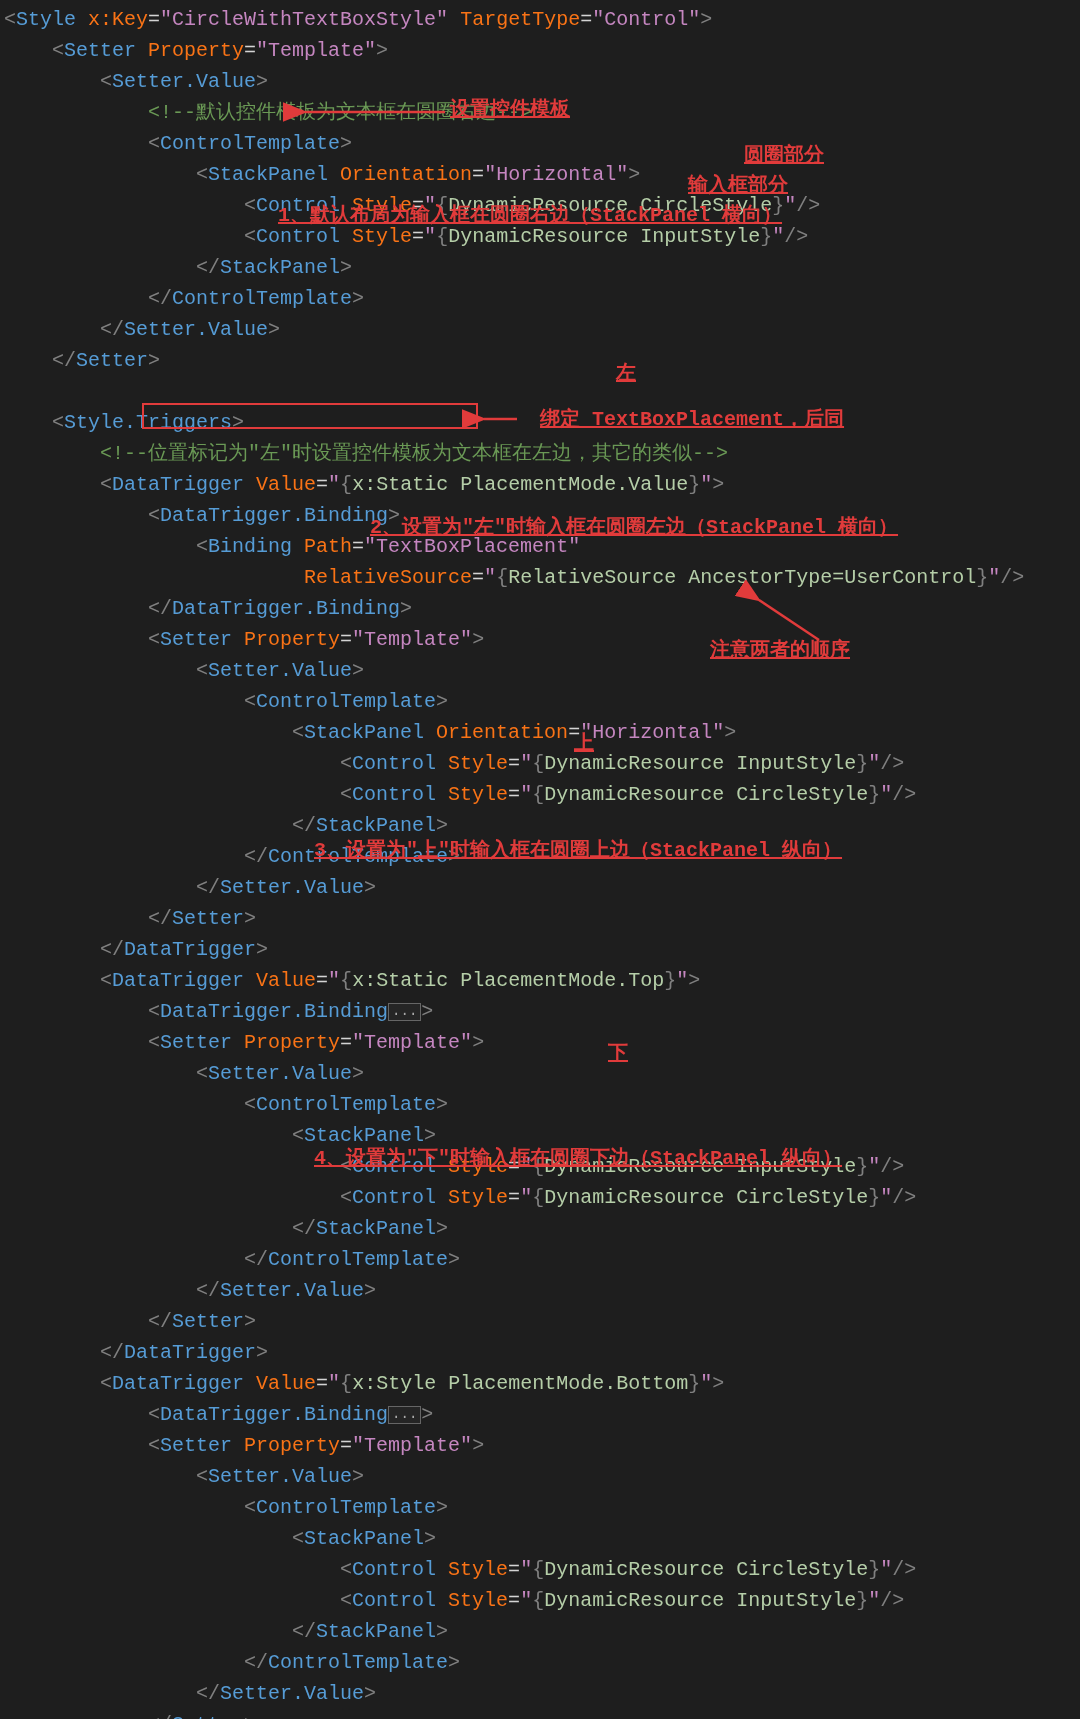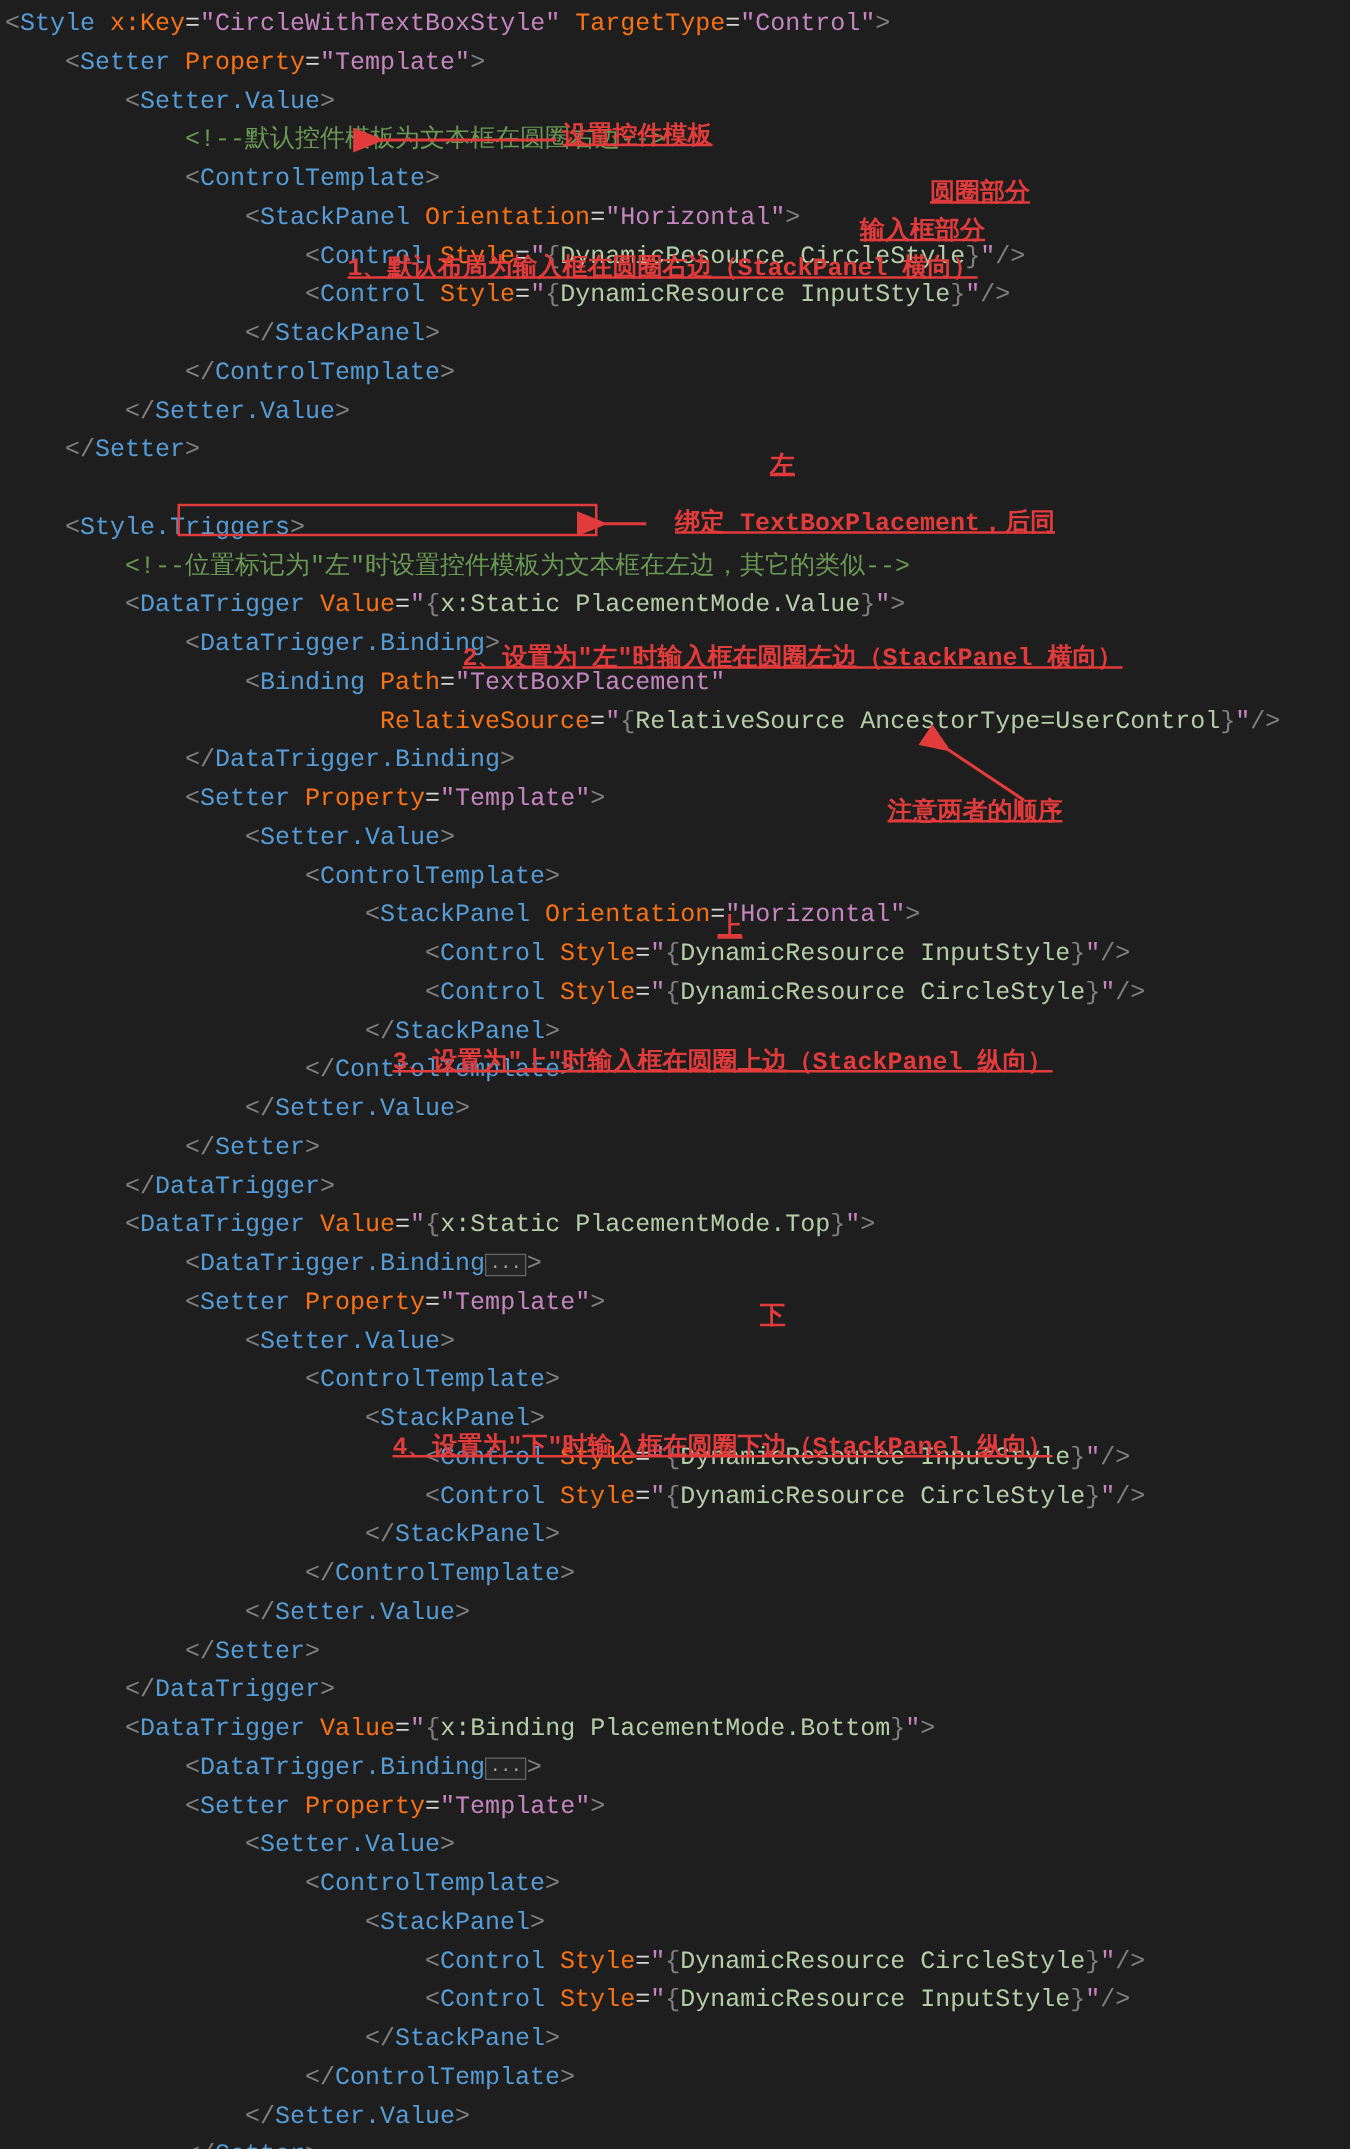--- a/index.html
+++ b/index.html
@@ -91,21 +91,21 @@
     <div class="line">                <span class="t-gray">&lt;</span><span class="t-tag">Setter.Value</span><span class="t-gray">&gt;</span></div>
     <div class="line">                    <span class="t-gray">&lt;</span><span class="t-tag">ControlTemplate</span><span class="t-gray">&gt;</span></div>
     <div class="line">                        <span class="t-gray">&lt;</span><span class="t-tag">StackPanel</span><span class="t-gray">&gt;</span></div>
     <div class="line">                            <span class="t-gray">&lt;</span><span class="t-tag">Control </span><span class="t-attrname">Style</span><span class="t-eq">=</span><span class="t-string">"</span><span class="t-gray">{</span><span class="t-binding">DynamicResource InputStyle</span><span class="t-gray">}</span><span class="t-string">"</span><span class="t-gray">/&gt;</span></div>
     <div class="line">                            <span class="t-gray">&lt;</span><span class="t-tag">Control </span><span class="t-attrname">Style</span><span class="t-eq">=</span><span class="t-string">"</span><span class="t-gray">{</span><span class="t-binding">DynamicResource CircleStyle</span><span class="t-gray">}</span><span class="t-string">"</span><span class="t-gray">/&gt;</span></div>
     <div class="line">                        <span class="t-gray">&lt;/</span><span class="t-tag">StackPanel</span><span class="t-gray">&gt;</span></div>
     <div class="line">                    <span class="t-gray">&lt;/</span><span class="t-tag">ControlTemplate</span><span class="t-gray">&gt;</span></div>
     <div class="line">                <span class="t-gray">&lt;/</span><span class="t-tag">Setter.Value</span><span class="t-gray">&gt;</span></div>
     <div class="line">            <span class="t-gray">&lt;/</span><span class="t-tag">Setter</span><span class="t-gray">&gt;</span></div>
     <div class="line">        <span class="t-gray">&lt;/</span><span class="t-tag">DataTrigger</span><span class="t-gray">&gt;</span></div>
-    <div class="line">        <span class="t-gray">&lt;</span><span class="t-tag">DataTrigger </span><span class="t-attrname">Value</span><span class="t-eq">=</span><span class="t-string">"</span><span class="t-gray">{</span><span class="t-binding">x:Binding PlacementMode.Bottom</span><span class="t-gray">}</span><span class="t-string">"</span><span class="t-gray">&gt;</span></div>
+    <div class="line">        <span class="t-gray">&lt;</span><span class="t-tag">DataTrigger </span><span class="t-attrname">Value</span><span class="t-eq">=</span><span class="t-string">"</span><span class="t-gray">{</span><span class="t-binding">x:Style PlacementMode.Bottom</span><span class="t-gray">}</span><span class="t-string">"</span><span class="t-gray">&gt;</span></div>
     <div class="line">            <span class="t-gray">&lt;</span><span class="t-tag">DataTrigger.Binding</span><span class="fold-box">...</span><span class="t-gray">&gt;</span></div>
     <div class="line">            <span class="t-gray">&lt;</span><span class="t-tag">Setter </span><span class="t-attrname">Property</span><span class="t-eq">=</span><span class="t-string">"Template"</span><span class="t-gray">&gt;</span></div>
     <div class="line">                <span class="t-gray">&lt;</span><span class="t-tag">Setter.Value</span><span class="t-gray">&gt;</span></div>
     <div class="line">                    <span class="t-gray">&lt;</span><span class="t-tag">ControlTemplate</span><span class="t-gray">&gt;</span></div>
     <div class="line">                        <span class="t-gray">&lt;</span><span class="t-tag">StackPanel</span><span class="t-gray">&gt;</span></div>
     <div class="line">                            <span class="t-gray">&lt;</span><span class="t-tag">Control </span><span class="t-attrname">Style</span><span class="t-eq">=</span><span class="t-string">"</span><span class="t-gray">{</span><span class="t-binding">DynamicResource CircleStyle</span><span class="t-gray">}</span><span class="t-string">"</span><span class="t-gray">/&gt;</span></div>
     <div class="line">                            <span class="t-gray">&lt;</span><span class="t-tag">Control </span><span class="t-attrname">Style</span><span class="t-eq">=</span><span class="t-string">"</span><span class="t-gray">{</span><span class="t-binding">DynamicResource InputStyle</span><span class="t-gray">}</span><span class="t-string">"</span><span class="t-gray">/&gt;</span></div>
     <div class="line">                        <span class="t-gray">&lt;/</span><span class="t-tag">StackPanel</span><span class="t-gray">&gt;</span></div>
     <div class="line">                    <span class="t-gray">&lt;/</span><span class="t-tag">ControlTemplate</span><span class="t-gray">&gt;</span></div>
     <div class="line">                <span class="t-gray">&lt;/</span><span class="t-tag">Setter.Value</span><span class="t-gray">&gt;</span></div>

